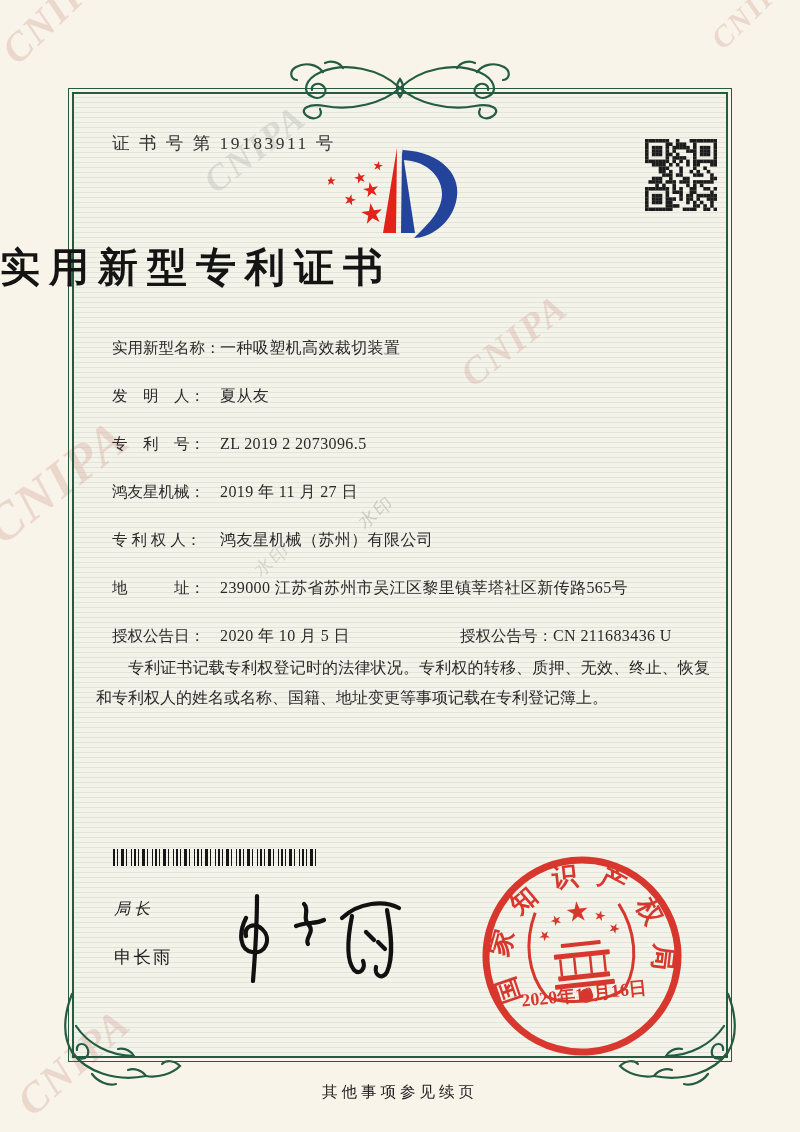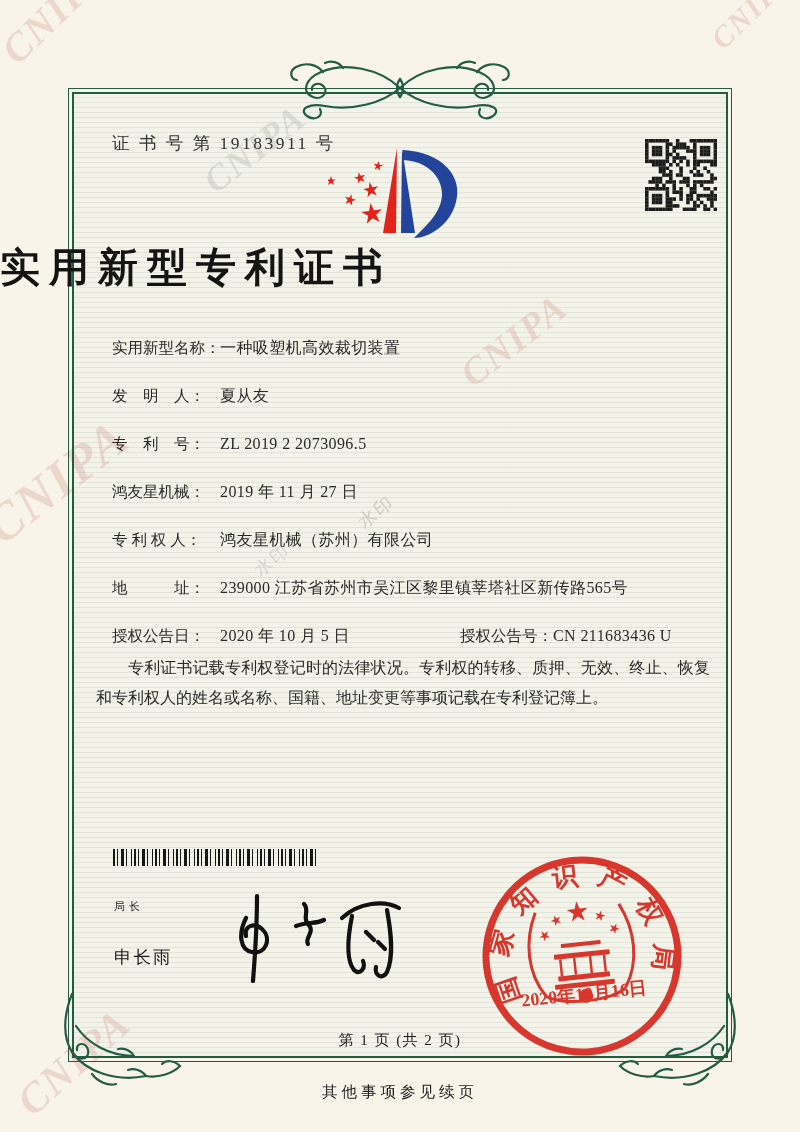--- a/index.html
+++ b/index.html
@@ -54,21 +54,21 @@
   .paras{left:96px;top:653px;width:614px;font-size:16px;line-height:30px;
          text-align:justify;color:#2a2a2a;}
   .paras p{margin:0;text-indent:2em;}
 
   .barcode{left:113px;top:849px;width:204px;height:17px;
     background:repeating-linear-gradient(90deg,
       #161616 0 2px,transparent 2px 4px,#161616 4px 5px,transparent 5px 8px,
       #161616 8px 11px,transparent 11px 13px,#161616 13px 14px,transparent 14px 18px,
       #161616 18px 19px,transparent 19px 21px);}
 
-  .sig-title{left:114px;top:899px;font-size:11px;letter-spacing:4px;color:#222;}
+  .sig-title{left:114px;top:899px;font-size:16px;letter-spacing:4px;color:#222;font-style:italic;}
   .sig-name{left:114px;top:945px;font-size:17.5px;letter-spacing:2px;color:#222;}
   .sig-svg{left:224px;top:876px;z-index:6;}
   .sig-svg path{fill:none;stroke:#111;stroke-width:4.2;stroke-linecap:round;stroke-linejoin:round;}
 
   .seal{left:476px;top:850px;z-index:10;}
   .seal-red-f{fill:var(--seal-red,#d6281e);}
   .seal-red-s{stroke:var(--seal-red,#d6281e);fill:none;}
   .seal text{font-family:"Liberation Serif","DejaVu Serif",serif;font-weight:bold;
              fill:var(--seal-red,#d6281e);}
 
@@ -456,15 +456,14 @@
         <circle cx="106" cy="146" r="7"></circle>
       </g>
       <path id="sealArc" d="M 43.6,142 A 72,72 0 1 1 169.6,139.8" fill="none"></path>
       <text font-size="26" style="letter-spacing:17px;">
         <textPath href="#sealArc">国家知识产权局</textPath>
       </text>
       <text x="104" y="150" text-anchor="middle" font-size="18">2020年10月16日</text>
     </g>
   </svg>
 
-  <div class="content page-no">第 1 页 (共 2 页)</div>
   <div class="content note">其他事项参见续页</div>
 </div>
 
 </body></html>

